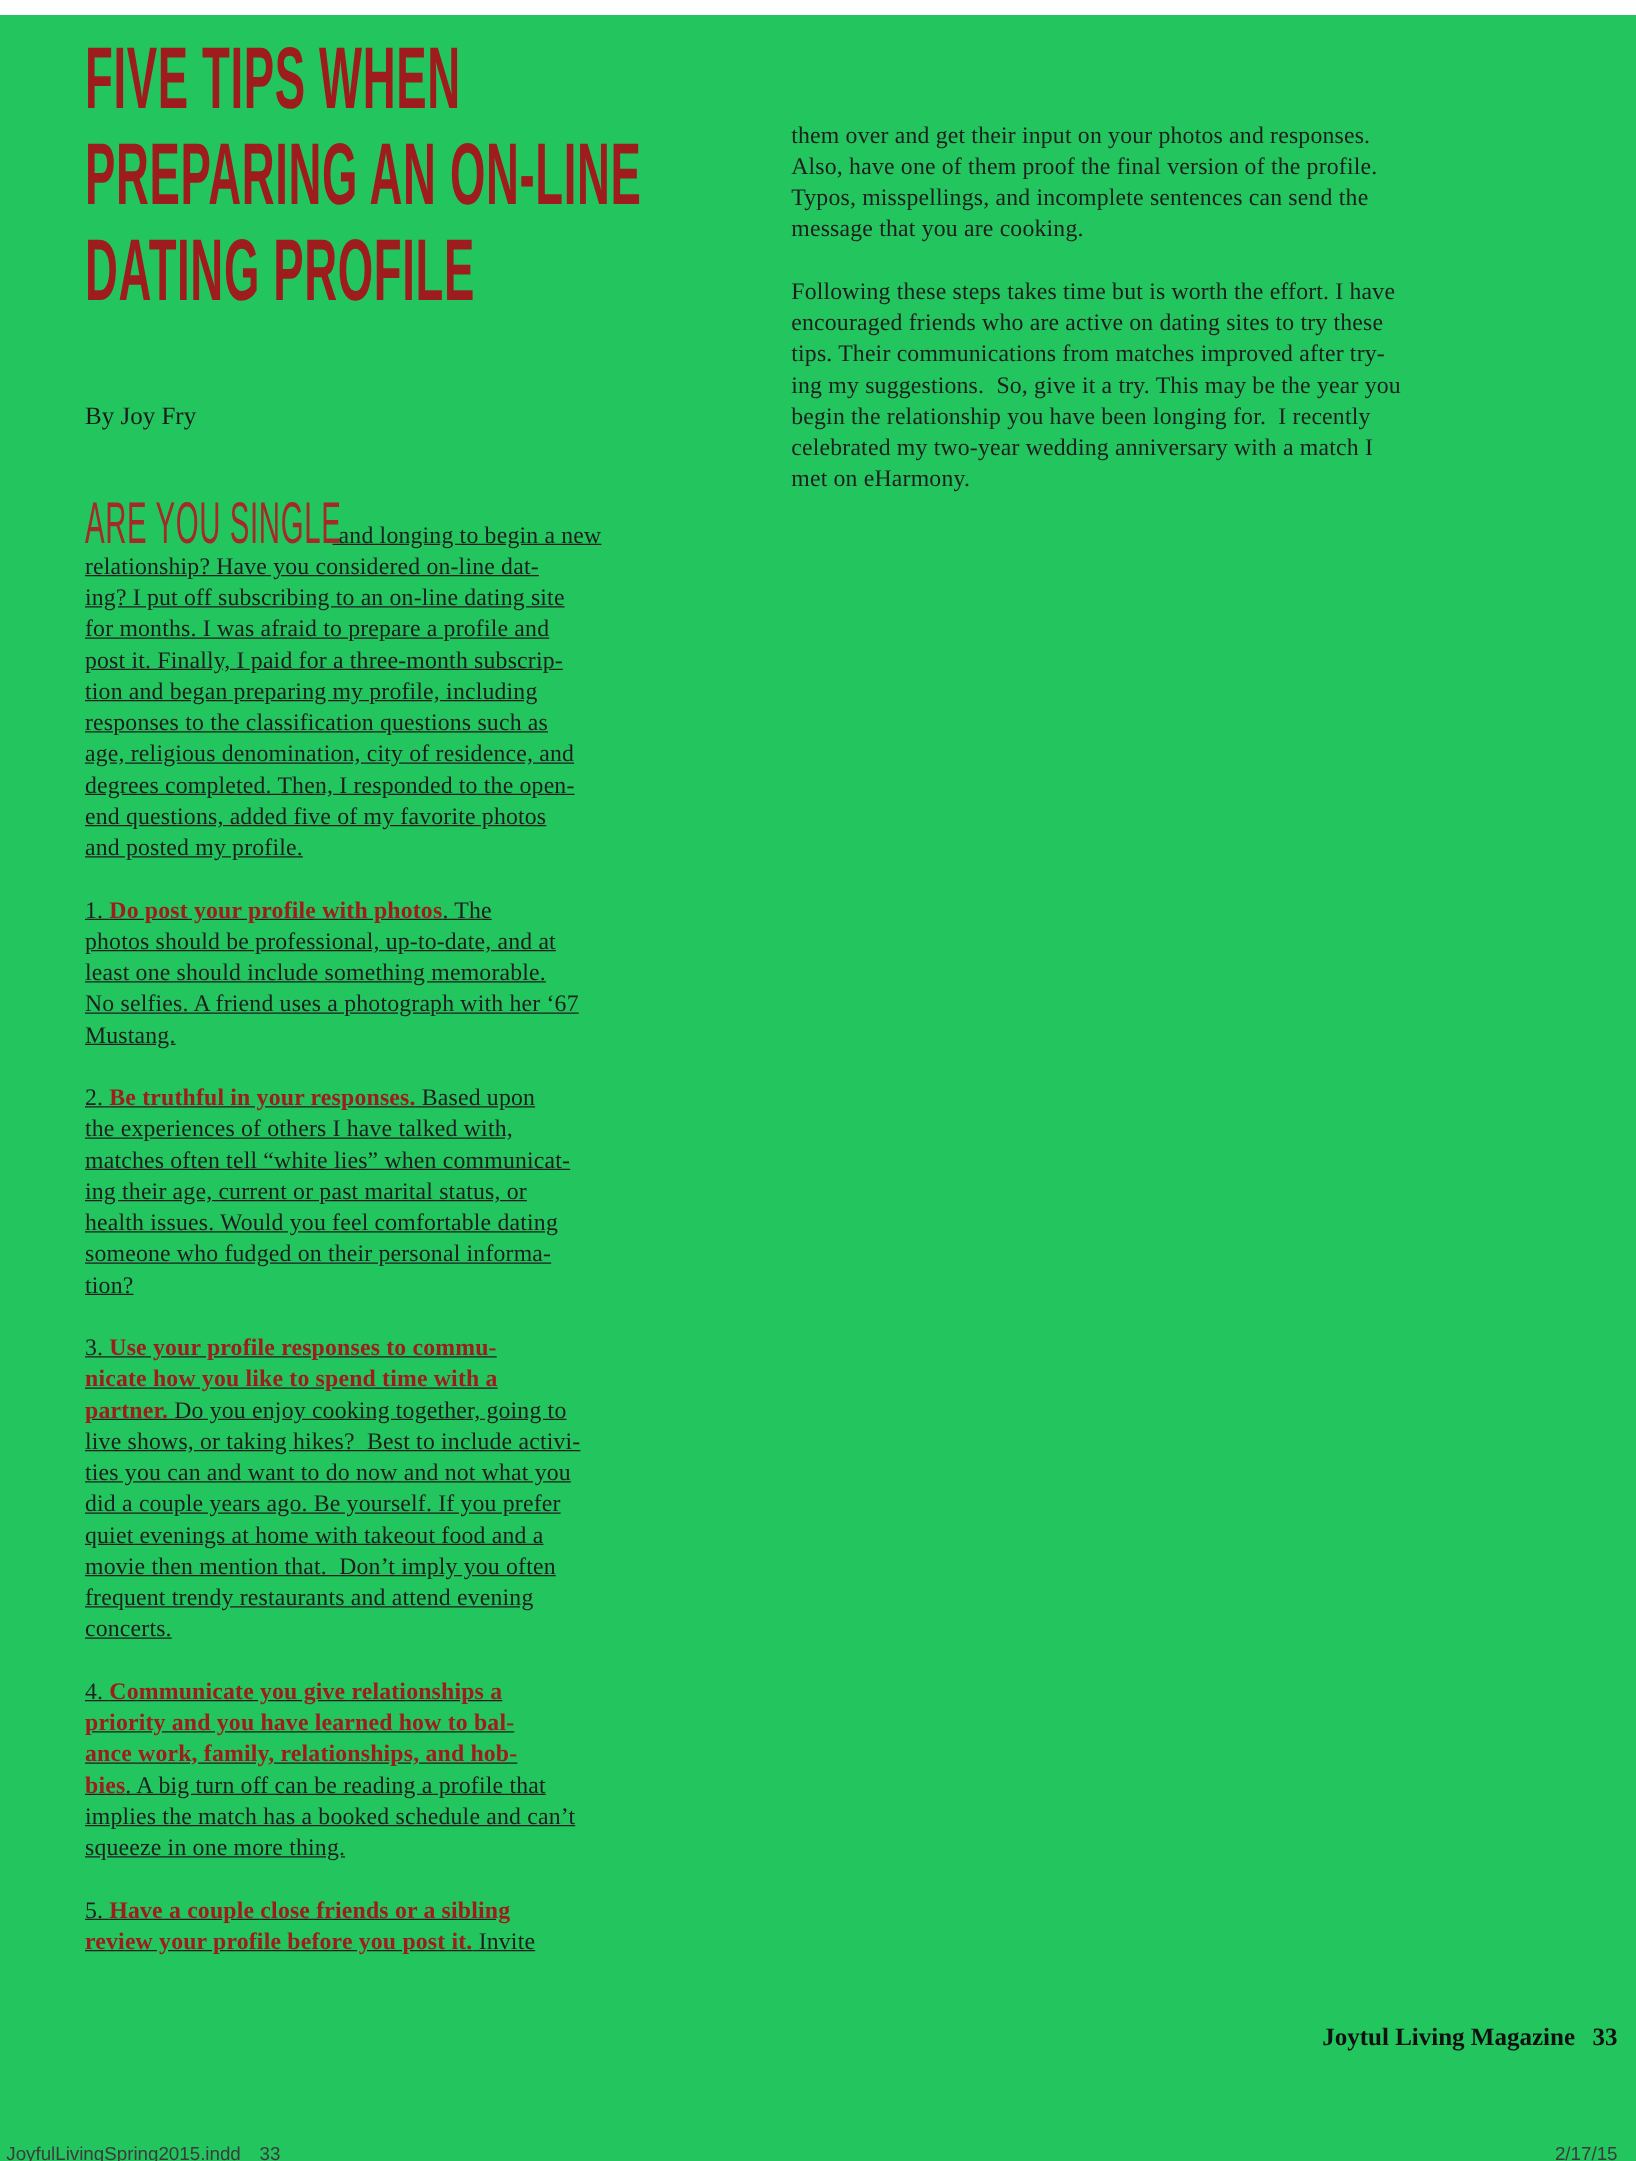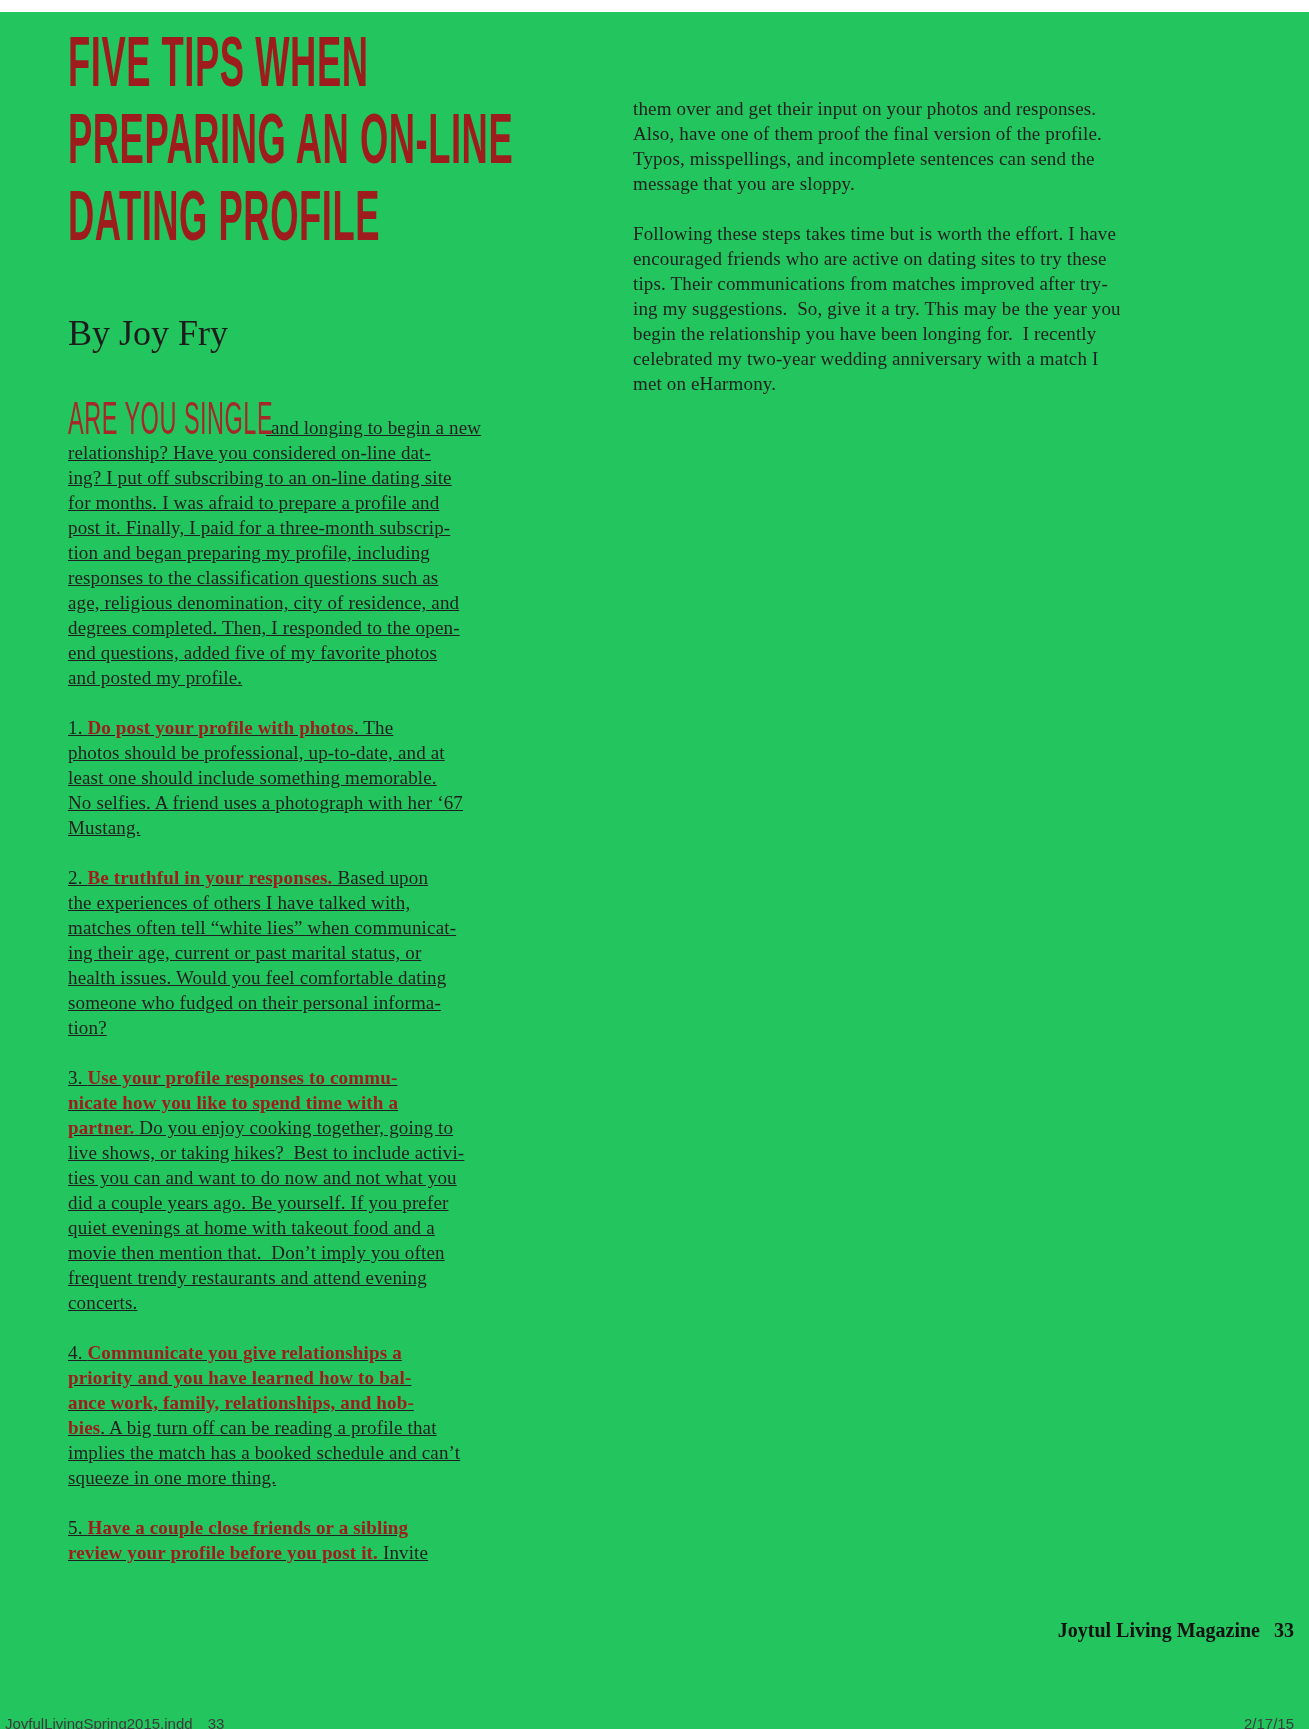--- a/index.html
+++ b/index.html
@@ -21,21 +21,21 @@
     color:var(--accent,#9e1b1e);
   }
   .title .tline{
     transform:scaleX(0.52);
     transform-origin:0 50%;
     white-space:nowrap;
     letter-spacing:1px;
   }
   .byline{
     position:absolute;left:68px;top:303px;
-    font-size:36px;line-height:36px;
+    font-size:20px;line-height:36px;
     color:#1c1c1c;
   }
   
   .col{
     position:absolute;
     font-size:19px;line-height:25px;
     letter-spacing:0.15px;
     color:var(--body-text,#1f1f1f);
   }
   .col p{margin:0 0 25px 0;white-space:pre;}
@@ -138,21 +138,21 @@
 implies the match has a booked schedule and can’t
 squeeze in one more thing.</span></p>
     <p><span>5. </span><span class="tip-head">Have a couple close friends or a sibling
 review your profile before you post it.</span><span> Invite</span></p>
   </div>
 
   <div class="col col-right">
     <p>them over and get their input on your photos and responses.
 Also, have one of them proof the final version of the profile.
 Typos, misspellings, and incomplete sentences can send the
-message that you are sloppy.</p>
+message that you are cooking.</p>
     <p>Following these steps takes time but is worth the effort. I have
 encouraged friends who are active on dating sites to try these
 tips. Their communications from matches improved after try-
 ing my suggestions.  So, give it a try. This may be the year you
 begin the relationship you have been longing for.  I recently
 celebrated my two-year wedding anniversary with a match I
 met on eHarmony.</p>
   </div>
 
   <div class="mag-footer"><span>Joytul Living Magazine</span><span class="mag-page">33</span></div>

